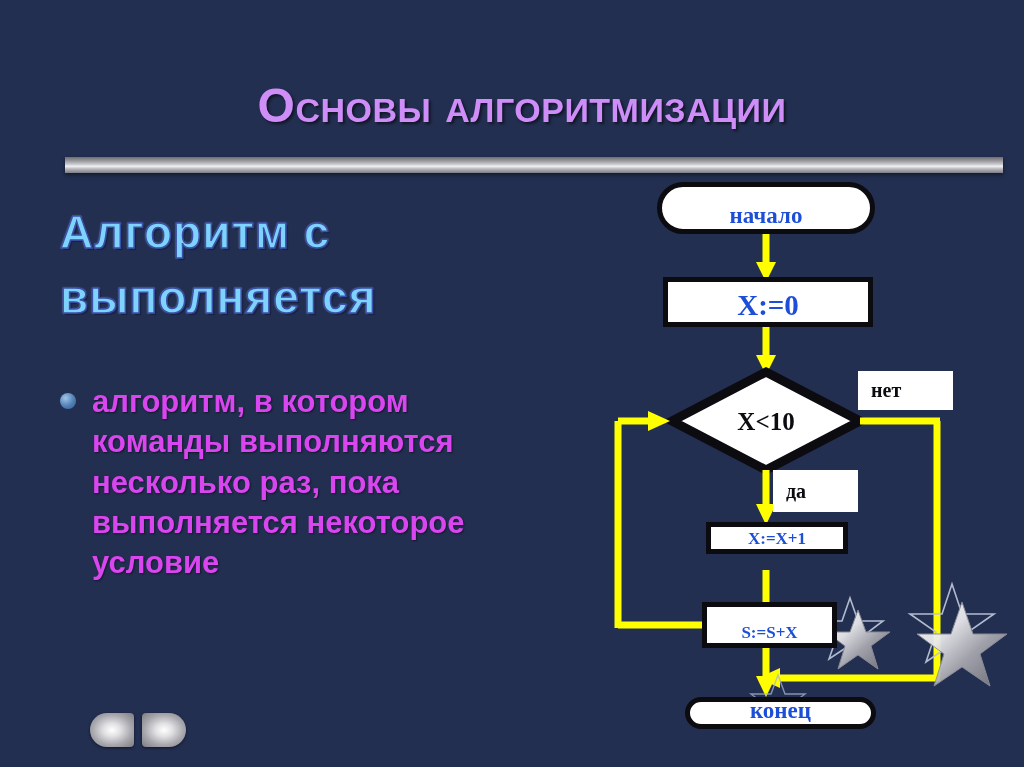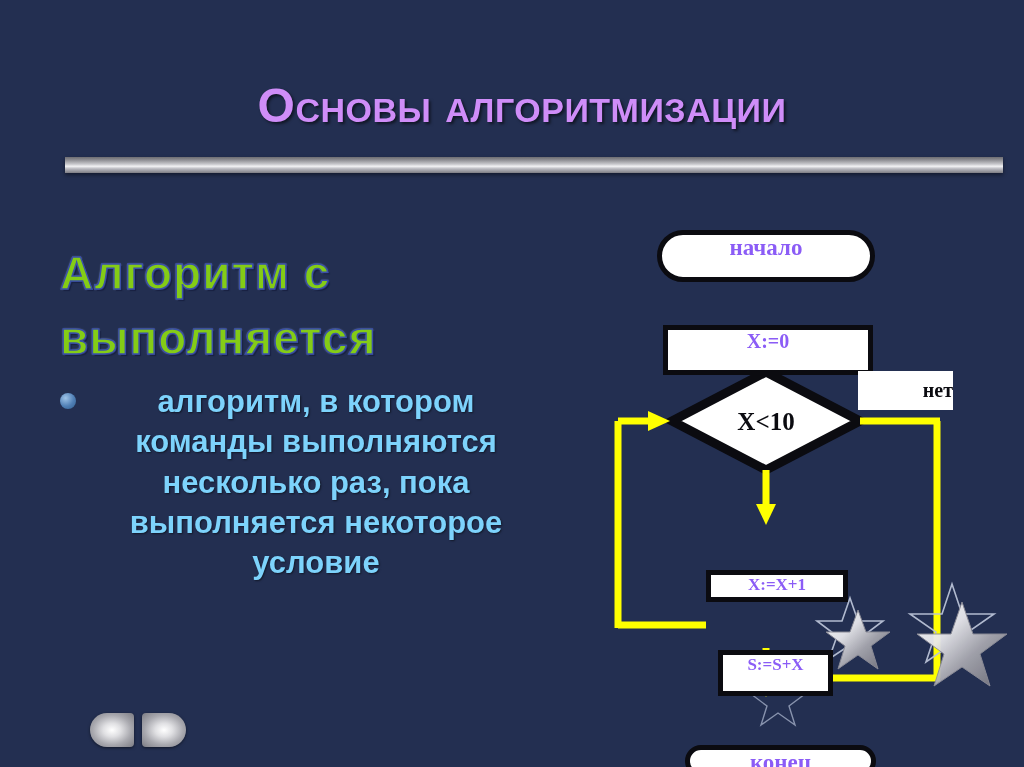--- a/index.html
+++ b/index.html
@@ -55,27 +55,26 @@
   #wordart {
     position: absolute;
     left: 60px;
     top: 200px;
     width: 480px;
     font-family: "Liberation Sans", sans-serif;
     font-weight: bold;
     font-size: 46px;
     line-height: 1.42;
     letter-spacing: 1px;
-    color: #84cc16;
+    color: #7dd3fc;
     -webkit-text-stroke: 1.4px #3b50a8;
     text-shadow:
        1px 1px 0 #2b3a70,
        2px 2px 1px rgba(20,28,60,0.8),
        0 0 2px #aab7d8;
-    margin-top: 41px;
   }
   #wordart .wa-line { display: block; white-space: nowrap; }
 
   
   #bullet-block {
     position: absolute;
     left: 60px;
     top: 382px;
     width: 480px;
     display: flex;
@@ -88,23 +87,22 @@
     background: radial-gradient(circle at 35% 32%, #9fc4e8 0%, #4f7fb5 55%, #33608f 100%);
     margin-top: 11px;
     margin-right: 16px;
     flex: 0 0 auto;
   }
   #bullet-text {
     font-family: "Liberation Sans", sans-serif;
     font-weight: bold;
     font-size: 31px;
     line-height: 1.30;
-    color: #7dd3fc;
+    color: #d946ef;
     text-shadow: 1px 1px 2px rgba(0,0,0,0.5);
-    text-align: center;
   }
 
   
   #nav {
     position: absolute;
     left: 90px;
     top: 713px;
     display: flex;
     gap: 8px;
   }
@@ -126,43 +124,41 @@
     height: 597px;
   }
   #flow-svg { position: absolute; left: 0; top: 0; }
 
   .node {
     position: absolute;
     background: #ffffff;
     border: 5px solid #0b0b10;
     box-sizing: border-box;
     display: flex;
-    align-items: flex-start;
+    align-items: flex-end;
     justify-content: center;
     font-family: "Liberation Serif", serif;
     font-weight: bold;
-    color: #8b5cf6;
-    margin-top: 48px;
+    color: #1d4ed8;
   }
   .terminal { border-radius: 40px; font-size: 23px; }
-  .process { font-size: 20px; }
+  .process { font-size: 29px; }
   .process.small { font-size: 17px; }
 
   .label-box {
     position: absolute;
     background: #ffffff;
     display: flex;
     align-items: center;
     font-family: "Liberation Serif", serif;
     font-weight: bold;
     font-size: 20px;
     color: #0b0b10;
     padding-left: 13px;
     box-sizing: border-box;
-    justify-content: flex-end;
   }
 
   .diamond-text {
     position: absolute;
     font-family: "Liberation Serif", serif;
     font-weight: bold;
     font-size: 25px;
     color: #0b0b10;
     text-align: center;
   }
@@ -249,26 +245,29 @@
     <div class="node process" style="left:63px; top:107px; width:210px; height:50px;">
       <span>X:=0</span>
     </div>
 
     <div class="diamond-text" style="left:116px; top:238px; width:100px;text-align:center;">X&lt;10</div>
 
     <div class="label-box" style="left:258px; top:201px; width:95px; height:39px;">
       <span>нет</span>
     </div>
 
+    <div class="label-box" style="left:173px; top:300px; width:85px; height:42px;">
+      <span>да</span>
+    </div>
 
     <div class="node process small" style="left:106px; top:352px; width:142px; height:32px;">
       <span>X:=X+1</span>
     </div>
 
-    <div class="node process small" style="left:118px; top:432px; width:115px; height:46px;">
+    <div class="node process small" style="left:102px; top:432px; width:135px; height:46px;">
       <span>S:=S+X</span>
     </div>
 
     <div class="node terminal" style="left:85px; top:527px; width:191px; height:32px;">
       <span>конец</span>
     </div>
 
   </div>
 </div>
 

